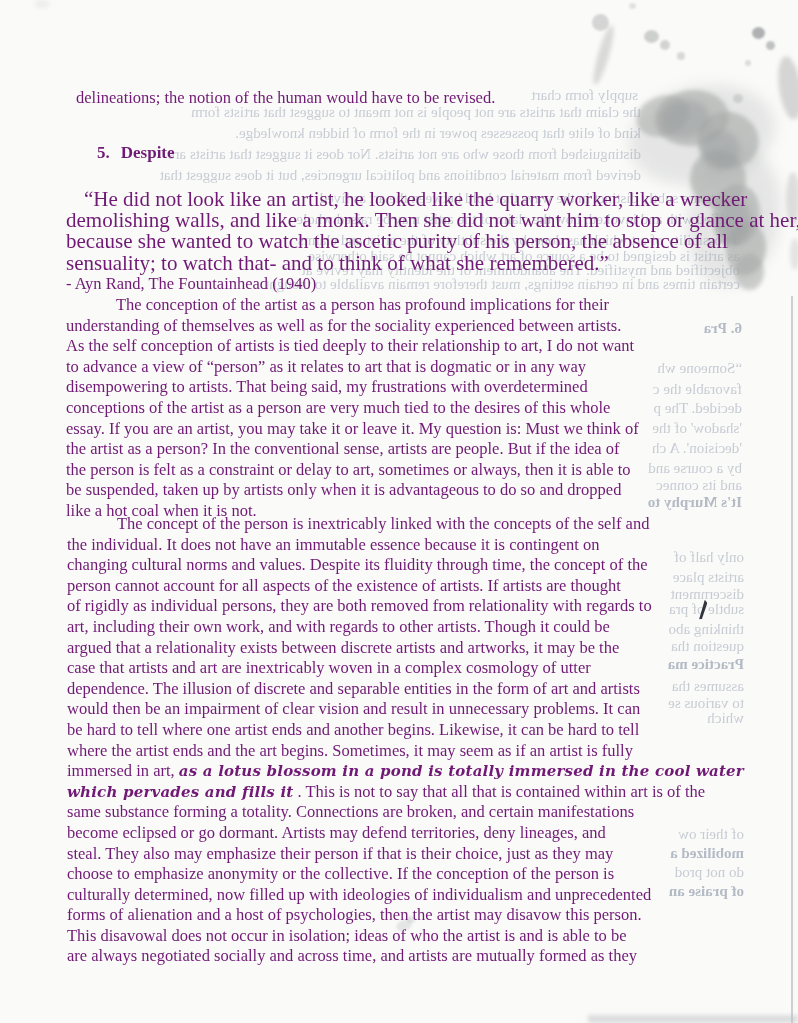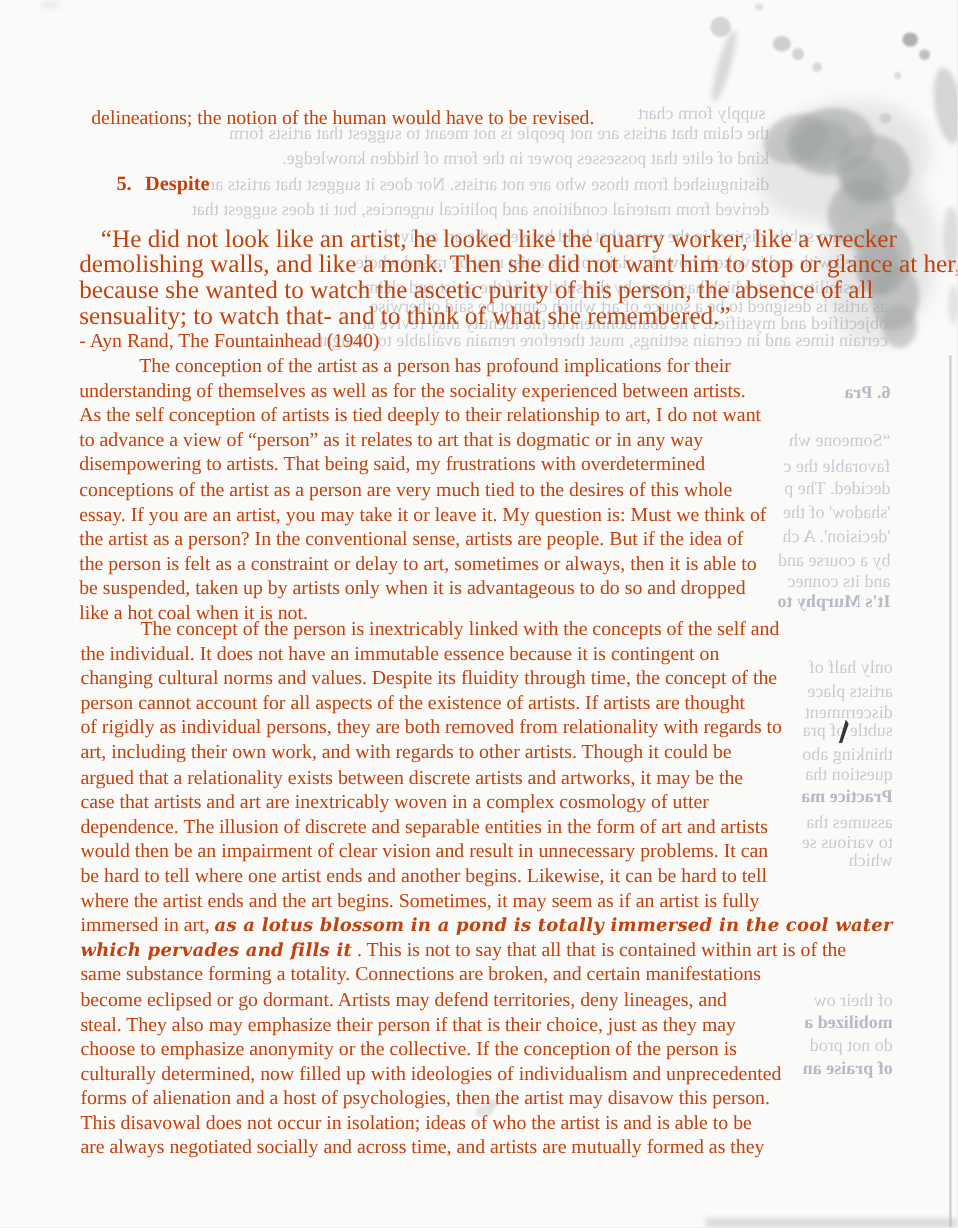--- a/index.html
+++ b/index.html
@@ -1,20 +1,20 @@
 <!DOCTYPE html>
 <html><head>
 <meta charset="utf-8">
 <style>
   html,body{margin:0;padding:0;background:#e8e8e8;}
   .page{position:relative;width:798px;height:1023px;background:#fafaf9;overflow:hidden;
         font-family:"Liberation Serif",serif;}
   .pre{white-space:pre;}
   
-  .text-layer{position:absolute;inset:0;z-index:3;color:#c2410c;}
+  .text-layer{position:absolute;inset:0;z-index:3;color:#701a75;}
   .contline{position:absolute;top:88px;left:76px;font-size:16.5px;}
   .heading{position:absolute;top:143px;left:97px;font-size:17px;font-weight:bold;margin:0;
            font-family:"Liberation Serif",serif;}
   .heading .ht{margin-left:11px;}
   .quote{position:absolute;top:189px;left:66px;font-size:21px;line-height:21.2px;text-indent:18px;}
   .attribution{position:absolute;top:274px;left:66px;font-size:16.5px;}
   .para{font-size:16.5px;line-height:20.6px;}
   .p1{position:absolute;top:295px;left:66px;text-indent:50px;}
   .p2{position:absolute;top:514px;left:67px;text-indent:50px;}
   .script{font-family:"DejaVu Serif",serif;font-style:italic;font-weight:bold;

